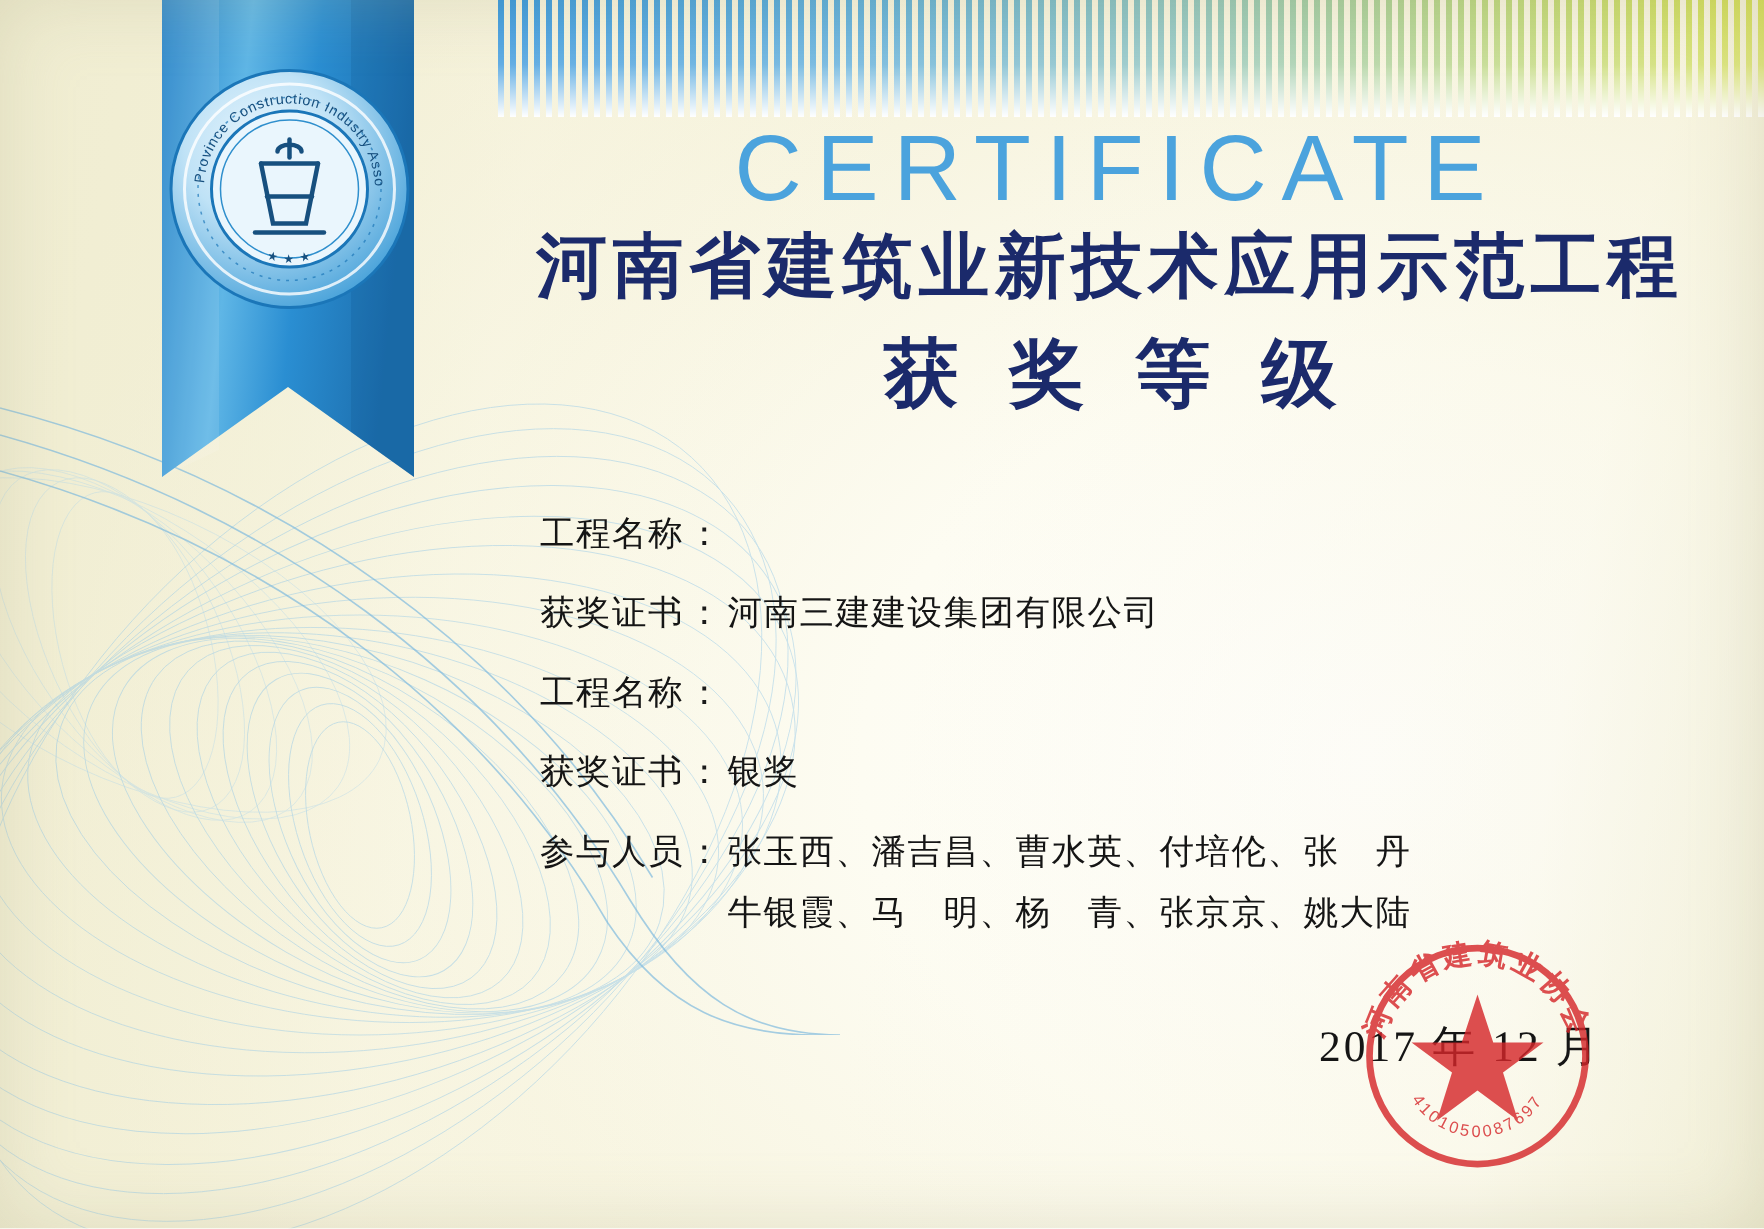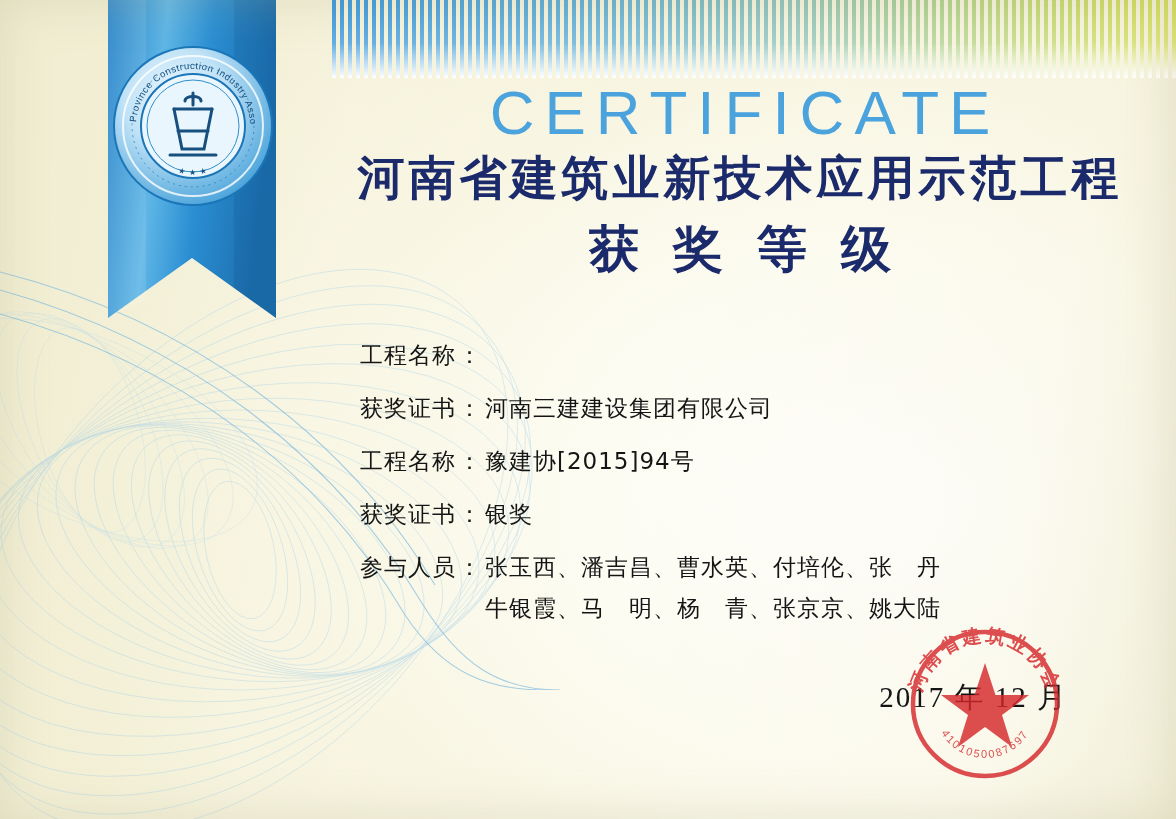--- a/index.html
+++ b/index.html
@@ -441,21 +441,20 @@
 
     <div class="field-row">
       <span class="field-label">获奖证书</span>
       <span class="field-colon">：</span>
       <span class="field-value">河南三建建设集团有限公司</span>
     </div>
 
     <div class="field-row">
       <span class="field-label">工程名称</span>
       <span class="field-colon">：</span>
-      <span class="field-value">豫建协[2015]94号</span>
     </div>
 
     <div class="field-row">
       <span class="field-label">获奖证书</span>
       <span class="field-colon">：</span>
       <span class="field-value">银奖</span>
     </div>
 
     <div class="field-row">
       <span class="field-label">参与人员</span>

